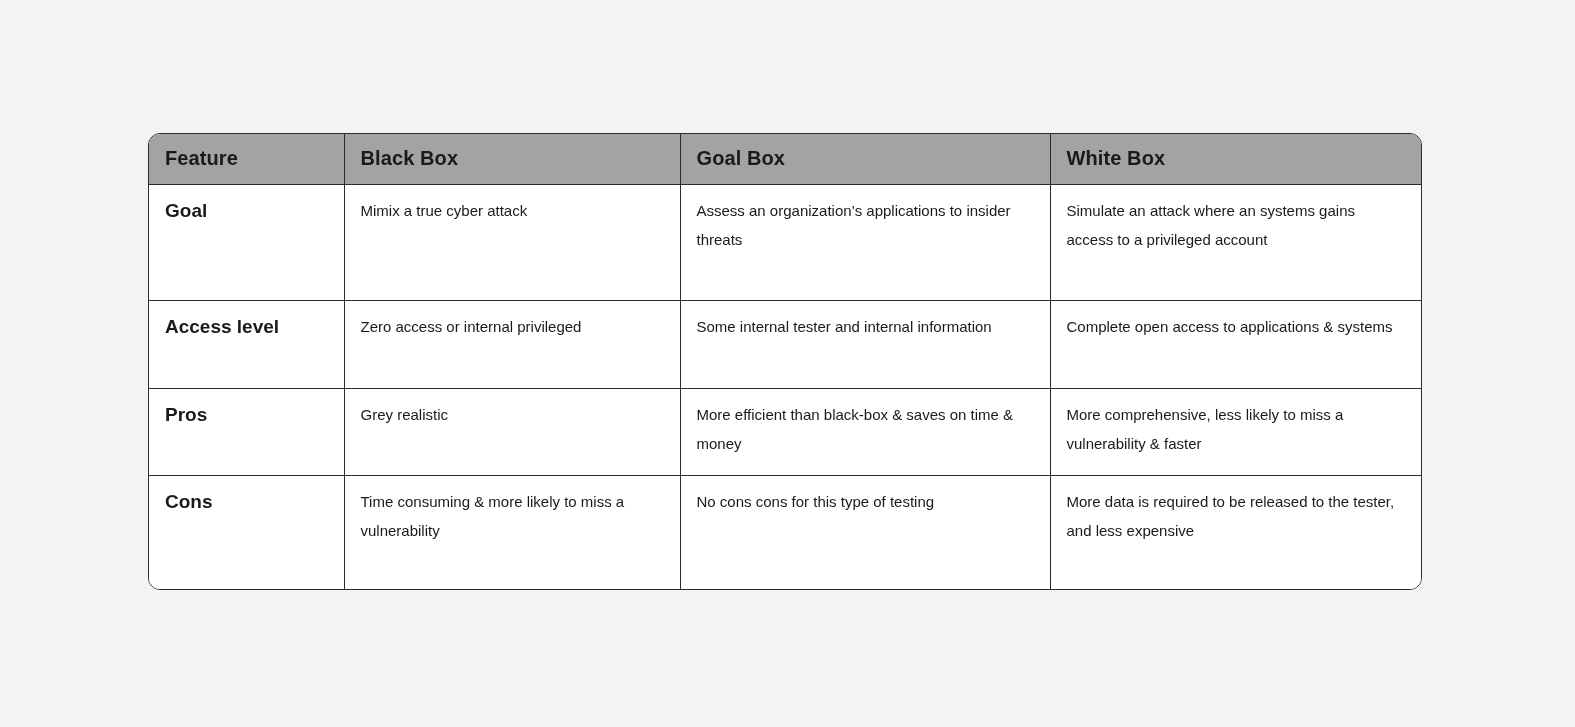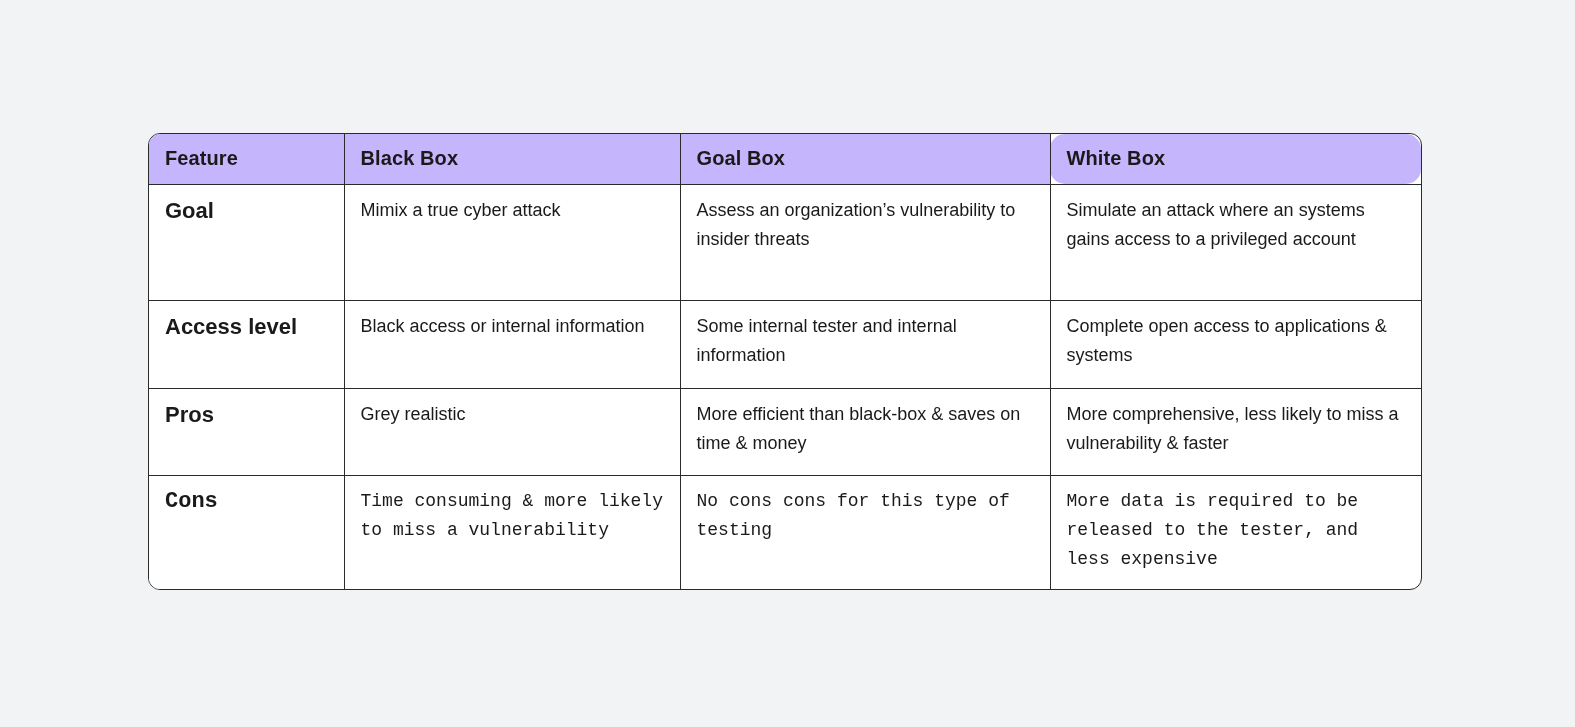--- a/index.html
+++ b/index.html
@@ -34,51 +34,50 @@
   table.compare th,
   table.compare td {
     border-right: 1px solid #2b2b2b;
     border-bottom: 1px solid #2b2b2b;
     box-sizing: border-box;
     text-align: left;
   }
   table.compare th:last-child,
   table.compare td:last-child {
     border-right: none;
-    border-radius: 15px;
   }
   table.compare tr:last-child td {
     border-bottom: none;
   }
   thead th {
-    background: #c4b5fd;
+    background: #a3a3a3;
     height: 50px;
     vertical-align: middle;
     padding: 0 16px;
     font-size: 20px;
     font-weight: 700;
     letter-spacing: 0.1px;
   }
   tbody td {
     background: #ffffff;
     vertical-align: top;
     padding: 11px 16px 10px 16px;
-    font-size: 18px;
+    font-size: 15px;
     font-weight: 400;
     line-height: 29px;
   }
   tbody td.row-label {
     font-weight: 700;
-    font-size: 22px;
+    font-size: 19px;
     margin-top: 28px;
   }
   tr.row-goal  { height: 116px; }
   tr.row-access{ height: 88px; padding-left: 47px; }
   tr.row-pros  { height: 87px; padding-left: 32px; }
-  tr.row-cons  { height: 114px; font-family: Liberation Mono, monospace; }
+  tr.row-cons  { height: 114px; }
   col.c-feature { width: 195px; }
   col.c-black   { width: 336px; }
   col.c-grey    { width: 370px; }
   col.c-white   { width: 371px; }
 </style>
 </head>
 <body>
 
 <div class="table-wrap">
   <table class="compare">
@@ -93,26 +92,26 @@
         <th>Feature</th>
         <th>Black Box</th>
         <th>Goal Box</th>
         <th>White Box</th>
       </tr>
     </thead>
     <tbody>
       <tr class="row-goal">
         <td class="row-label">Goal</td>
         <td>Mimix a true cyber attack</td>
-        <td>Assess an organization’s vulnerability to insider threats</td>
+        <td>Assess an organization’s applications to insider threats</td>
         <td>Simulate an attack where an systems gains access to a privileged account</td>
       </tr>
       <tr class="row-access">
         <td class="row-label">Access level</td>
-        <td>Black access or internal information</td>
+        <td>Zero access or internal privileged</td>
         <td>Some internal tester and internal information</td>
         <td>Complete open access to applications &amp; systems</td>
       </tr>
       <tr class="row-pros">
         <td class="row-label">Pros</td>
         <td>Grey realistic</td>
         <td>More efficient than black-box &amp; saves on time &amp; money</td>
         <td>More comprehensive, less likely to miss a vulnerability &amp; faster</td>
       </tr>
       <tr class="row-cons">

